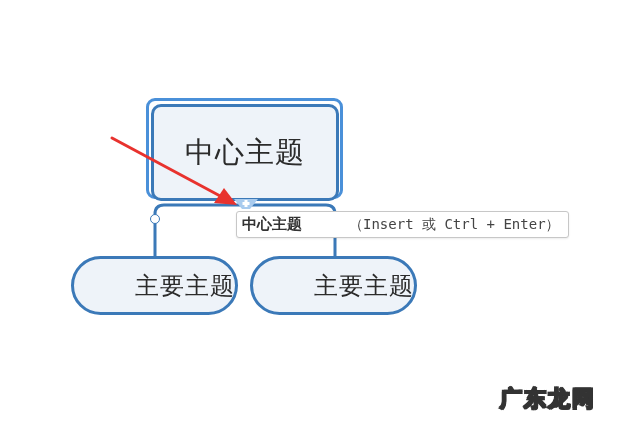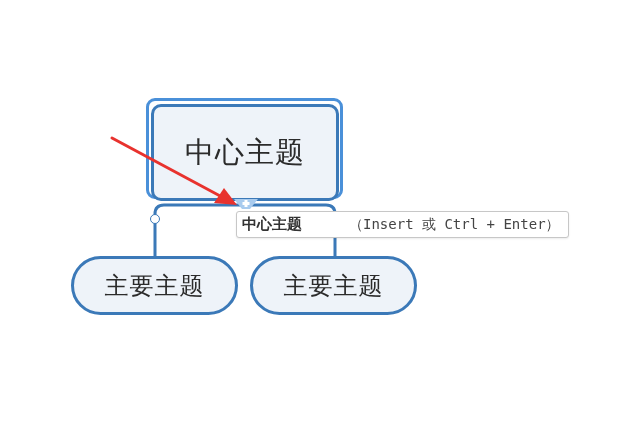--- a/index.html
+++ b/index.html
@@ -34,21 +34,21 @@
     }
     
     .connector-svg { position: absolute; left: 0; top: 0; width: 636px; height: 429px; pointer-events: none; }
     .main-topic {
       position: absolute;
       height: 59px;
       border: 3px solid #3b79b8;
       border-radius: 30px;
       box-sizing: border-box;
       background: #eef3f9;
-      display: flex; align-items: center; justify-content: center;
+      display: flex; align-items: center; justify-content: flex-end;
     }
     .main-topic-1 { left: 71px; top: 256px; width: 167px; }
     .main-topic-2 { left: 250px; top: 256px; width: 167px; }
     .main-topic-label { font-size: 24px; color: #2b2b2b; letter-spacing: 1px; }
     .collapse-handle {
       position: absolute; left: 150px; top: 214px;
       width: 10px; height: 10px;
       border: 1px solid #3b79b8;
       border-radius: 50%;
       background: #ffffff;
@@ -122,13 +122,14 @@
   </div>
   <div class="main-topic main-topic-2">
     <span class="main-topic-label">主要主题</span>
   </div>
 
   <svg class="connector-svg" viewBox="0 0 636 429">
     <line x1="112" y1="138" x2="222" y2="197" stroke="#e8322e" stroke-width="3" stroke-linecap="round"></line>
     <path d="M237 205 L214 203 L224 188 Z" fill="#e8322e"></path>
   </svg>
 
+  <div class="watermark">广东龙网</div>
 </div>
 
 </body></html>

